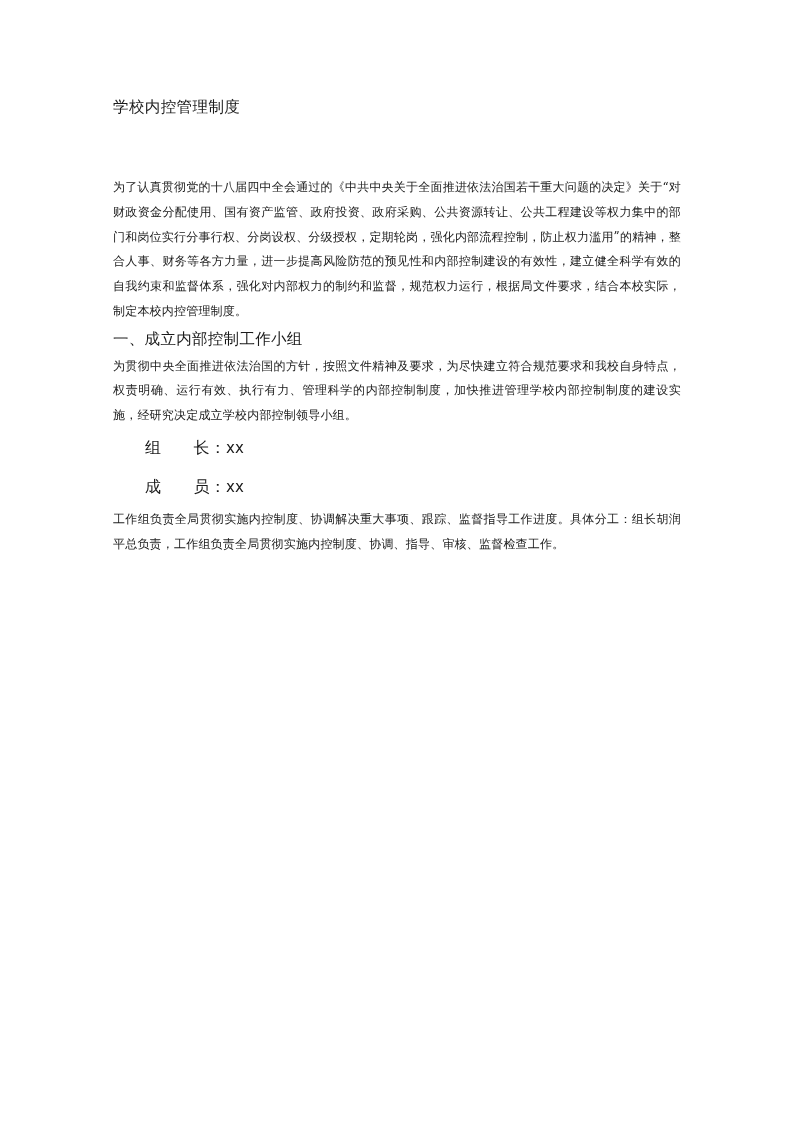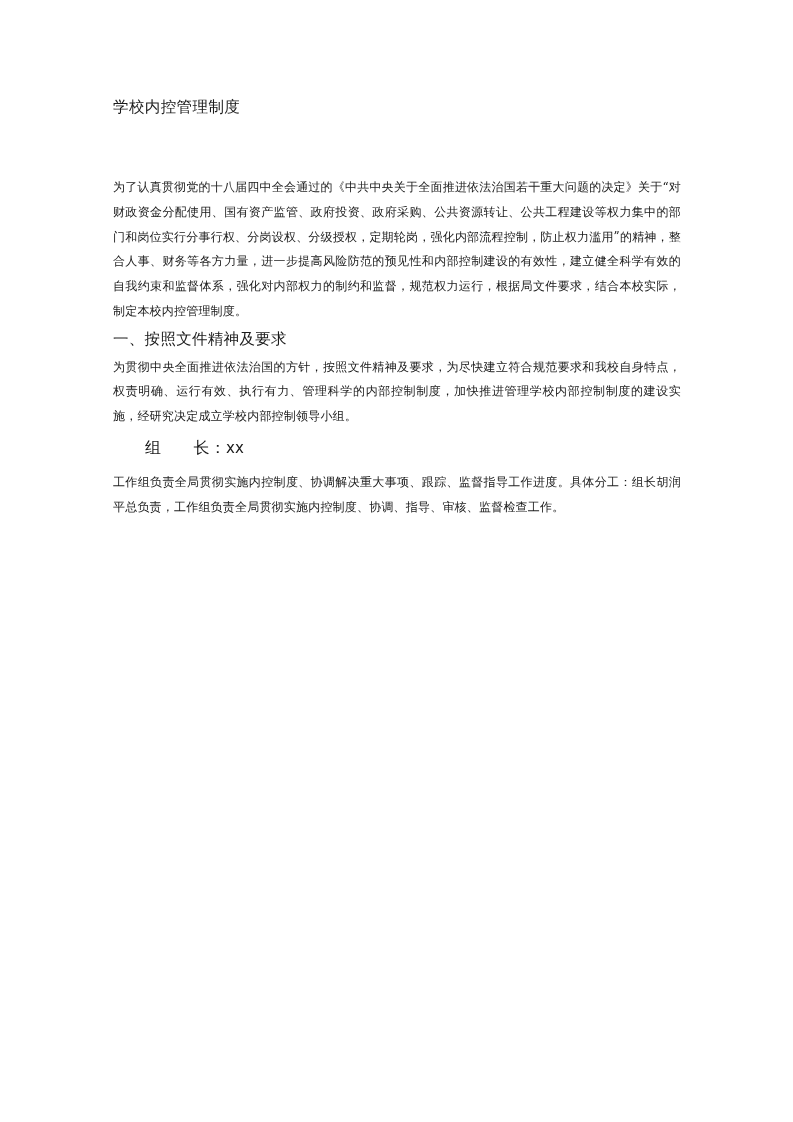--- a/index.html
+++ b/index.html
@@ -50,20 +50,21 @@
   .heading {
     font-family: "DejaVu Sans", sans-serif;
     font-size: 15.5px;
     color: #1a1a1a;
     line-height: 2.0;
     margin: 0;
     letter-spacing: 0.3px;
   }
   .para.block {
     margin-top: 0;
+    font-family: Liberation Mono, monospace;
   }
   .member-line {
     font-family: "DejaVu Serif", serif;
     font-size: 16px;
     color: #1a1a1a;
     line-height: 2.35;
     margin: 0;
     letter-spacing: 0.2px;
   }
   .member-line .role {
@@ -82,30 +83,33 @@
 
 <div class="page">
   <div class="doc-body">
 
     <p class="doc-title">学校内控管理制度</p>
 
     <div class="spacer-1"></div>
 
     <p class="para intro">为了认真贯彻党的十八届四中全会通过的《中共中央关于全面推进依法治国若干重大问题的决定》关于“对财政资金分配使用、国有资产监管、政府投资、政府采购、公共资源转让、公共工程建设等权力集中的部门和岗位实行分事行权、分岗设权、分级授权，定期轮岗，强化内部流程控制，防止权力滥用”的精神，整合人事、财务等各方力量，进一步提高风险防范的预见性和内部控制建设的有效性，建立健全科学有效的自我约束和监督体系，强化对内部权力的制约和监督，规范权力运行，根据局文件要求，结合本校实际，制定本校内控管理制度。</p>
 
-    <p class="heading">一、按照文件精神及要求</p>
+    <p class="heading">一、成立内部控制工作小组</p>
 
     <p class="para block">为贯彻中央全面推进依法治国的方针，按照文件精神及要求，为尽快建立符合规范要求和我校自身特点，权责明确、运行有效、执行有力、管理科学的内部控制制度，加快推进管理学校内部控制制度的建设实施，经研究决定成立学校内部控制领导小组。</p>
 
     <p class="member-line">
       <span class="role">组　　长：</span><span class="name">xx</span>
     </p>
 
     <div class="gap-xs"></div>
 
+    <p class="member-line">
+      <span class="role">成　　员：</span><span class="name">xx</span>
+    </p>
 
     <div class="gap-xs"></div>
 
     <p class="para block">工作组负责全局贯彻实施内控制度、协调解决重大事项、跟踪、监督指导工作进度。具体分工：组长胡润平总负责，工作组负责全局贯彻实施内控制度、协调、指导、审核、监督检查工作。</p>
 
 
   </div>
 </div>
 
 </body></html>

